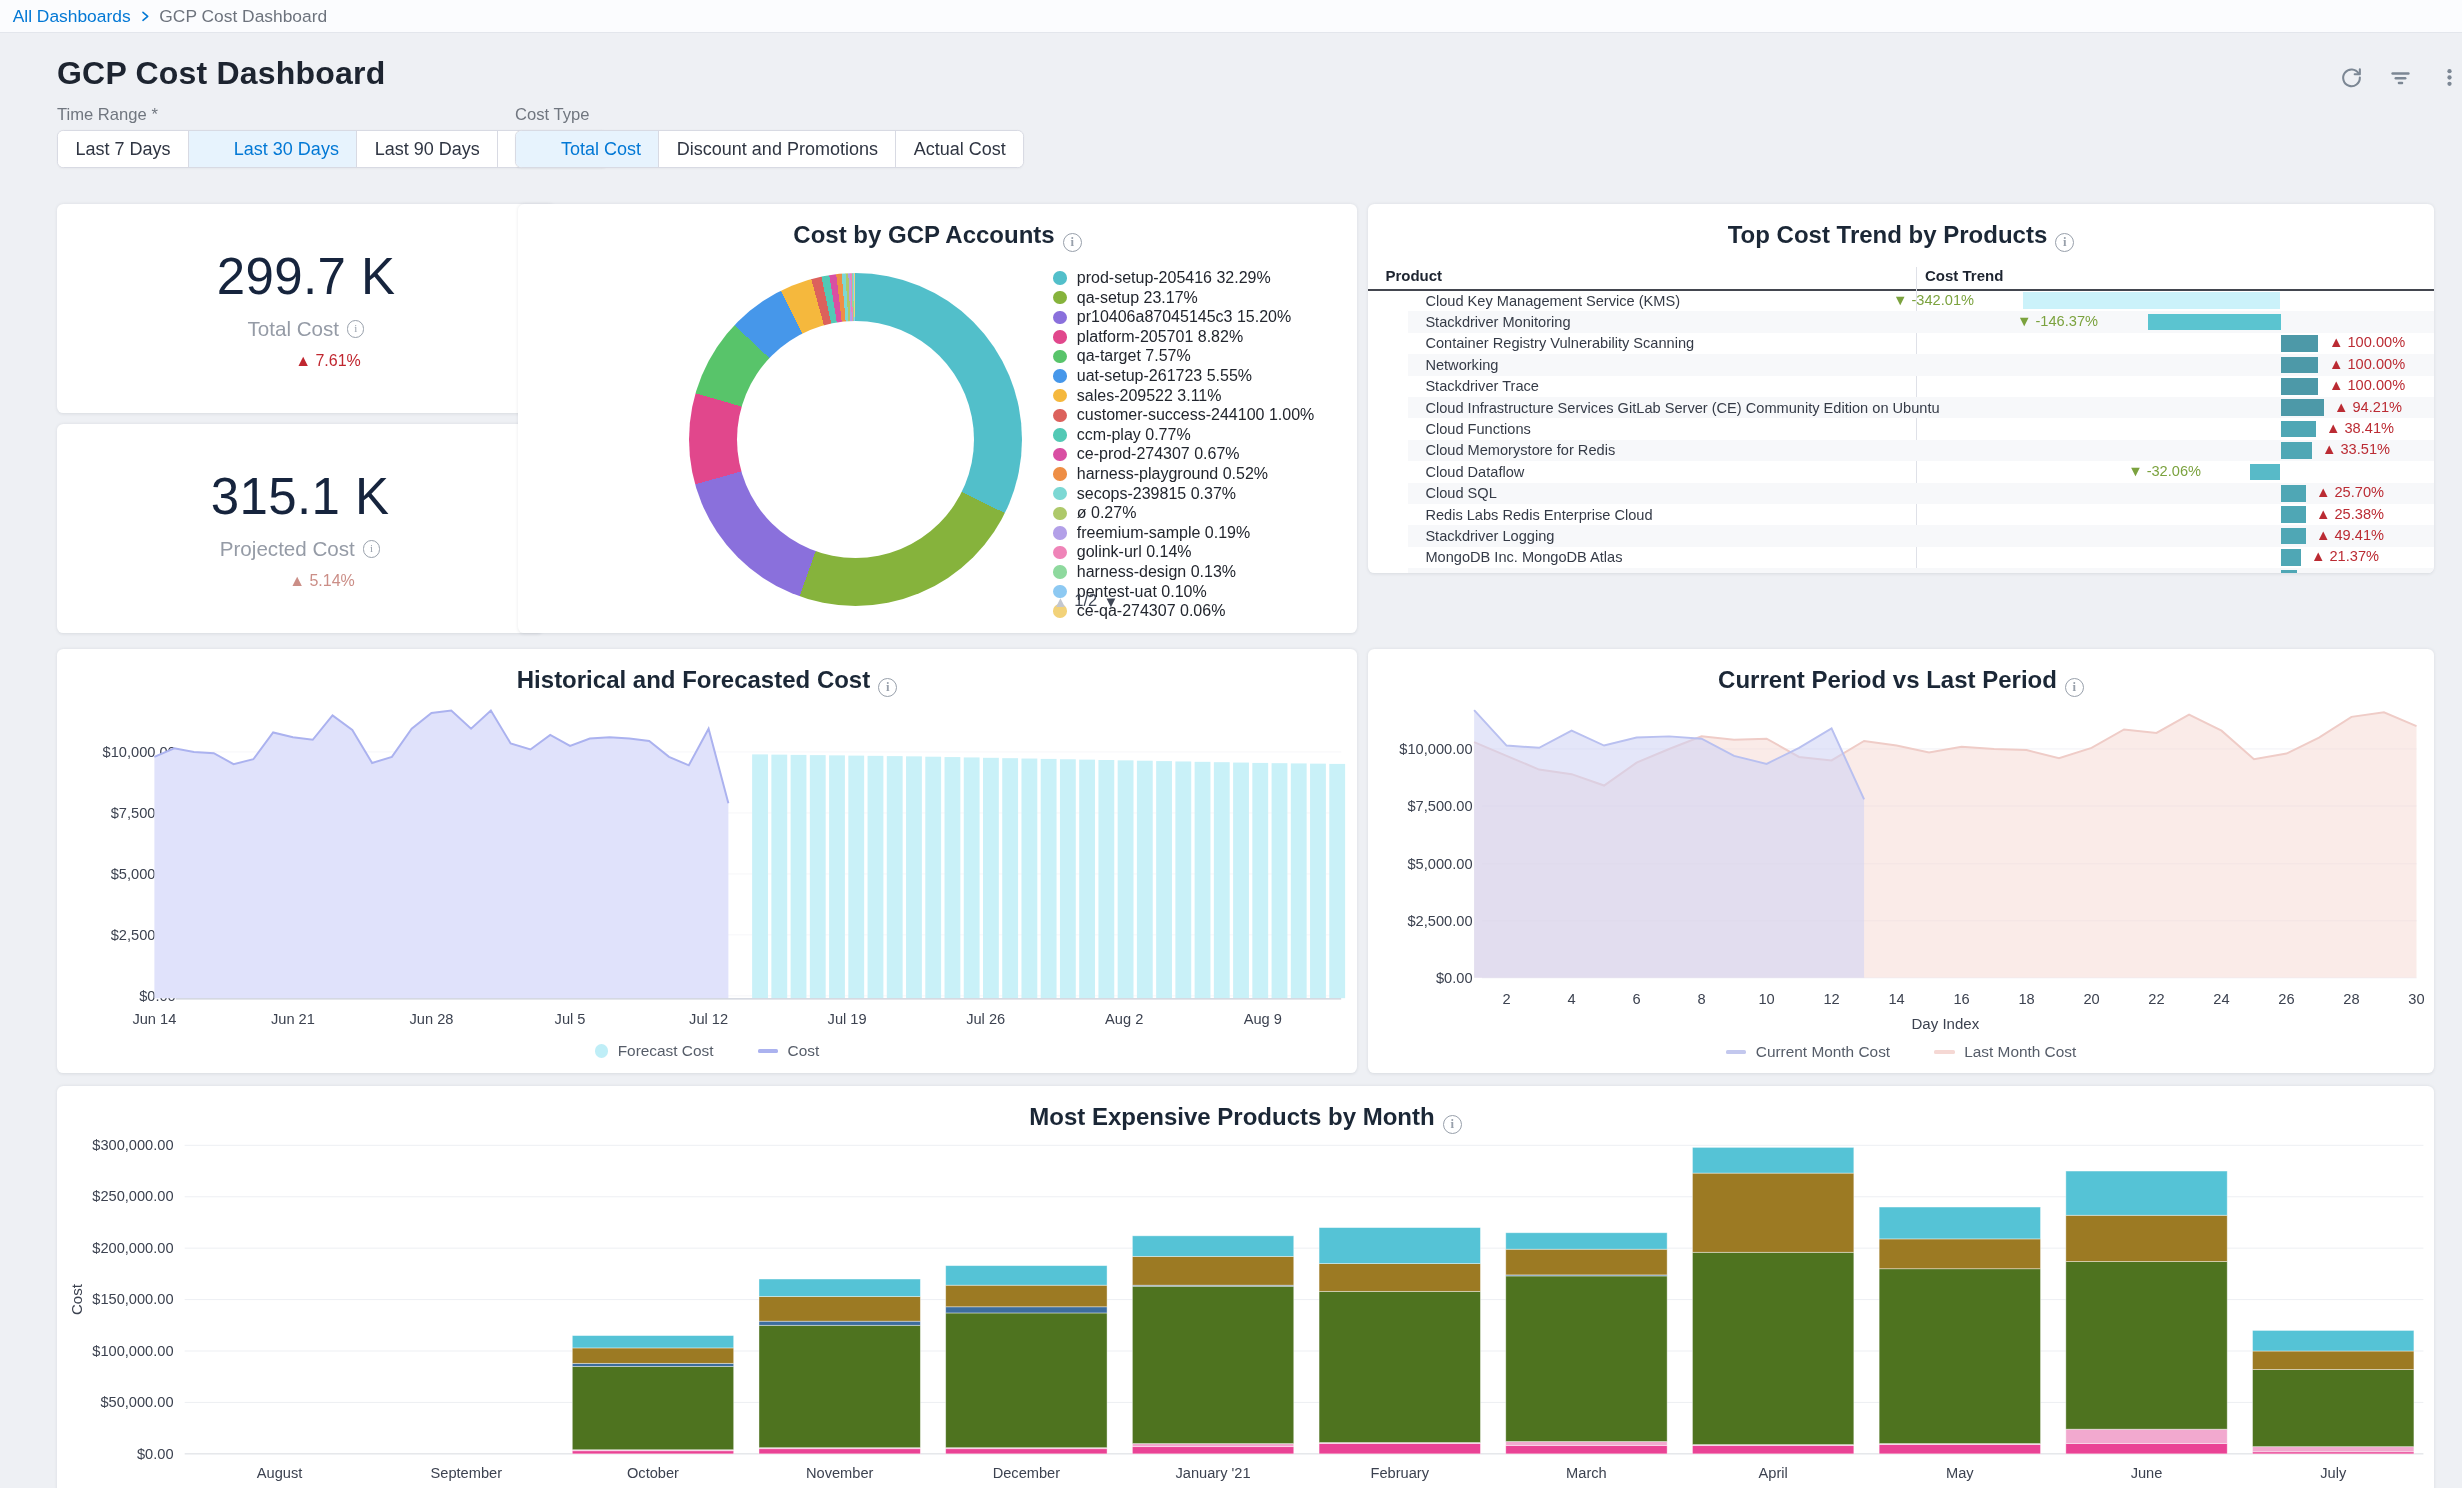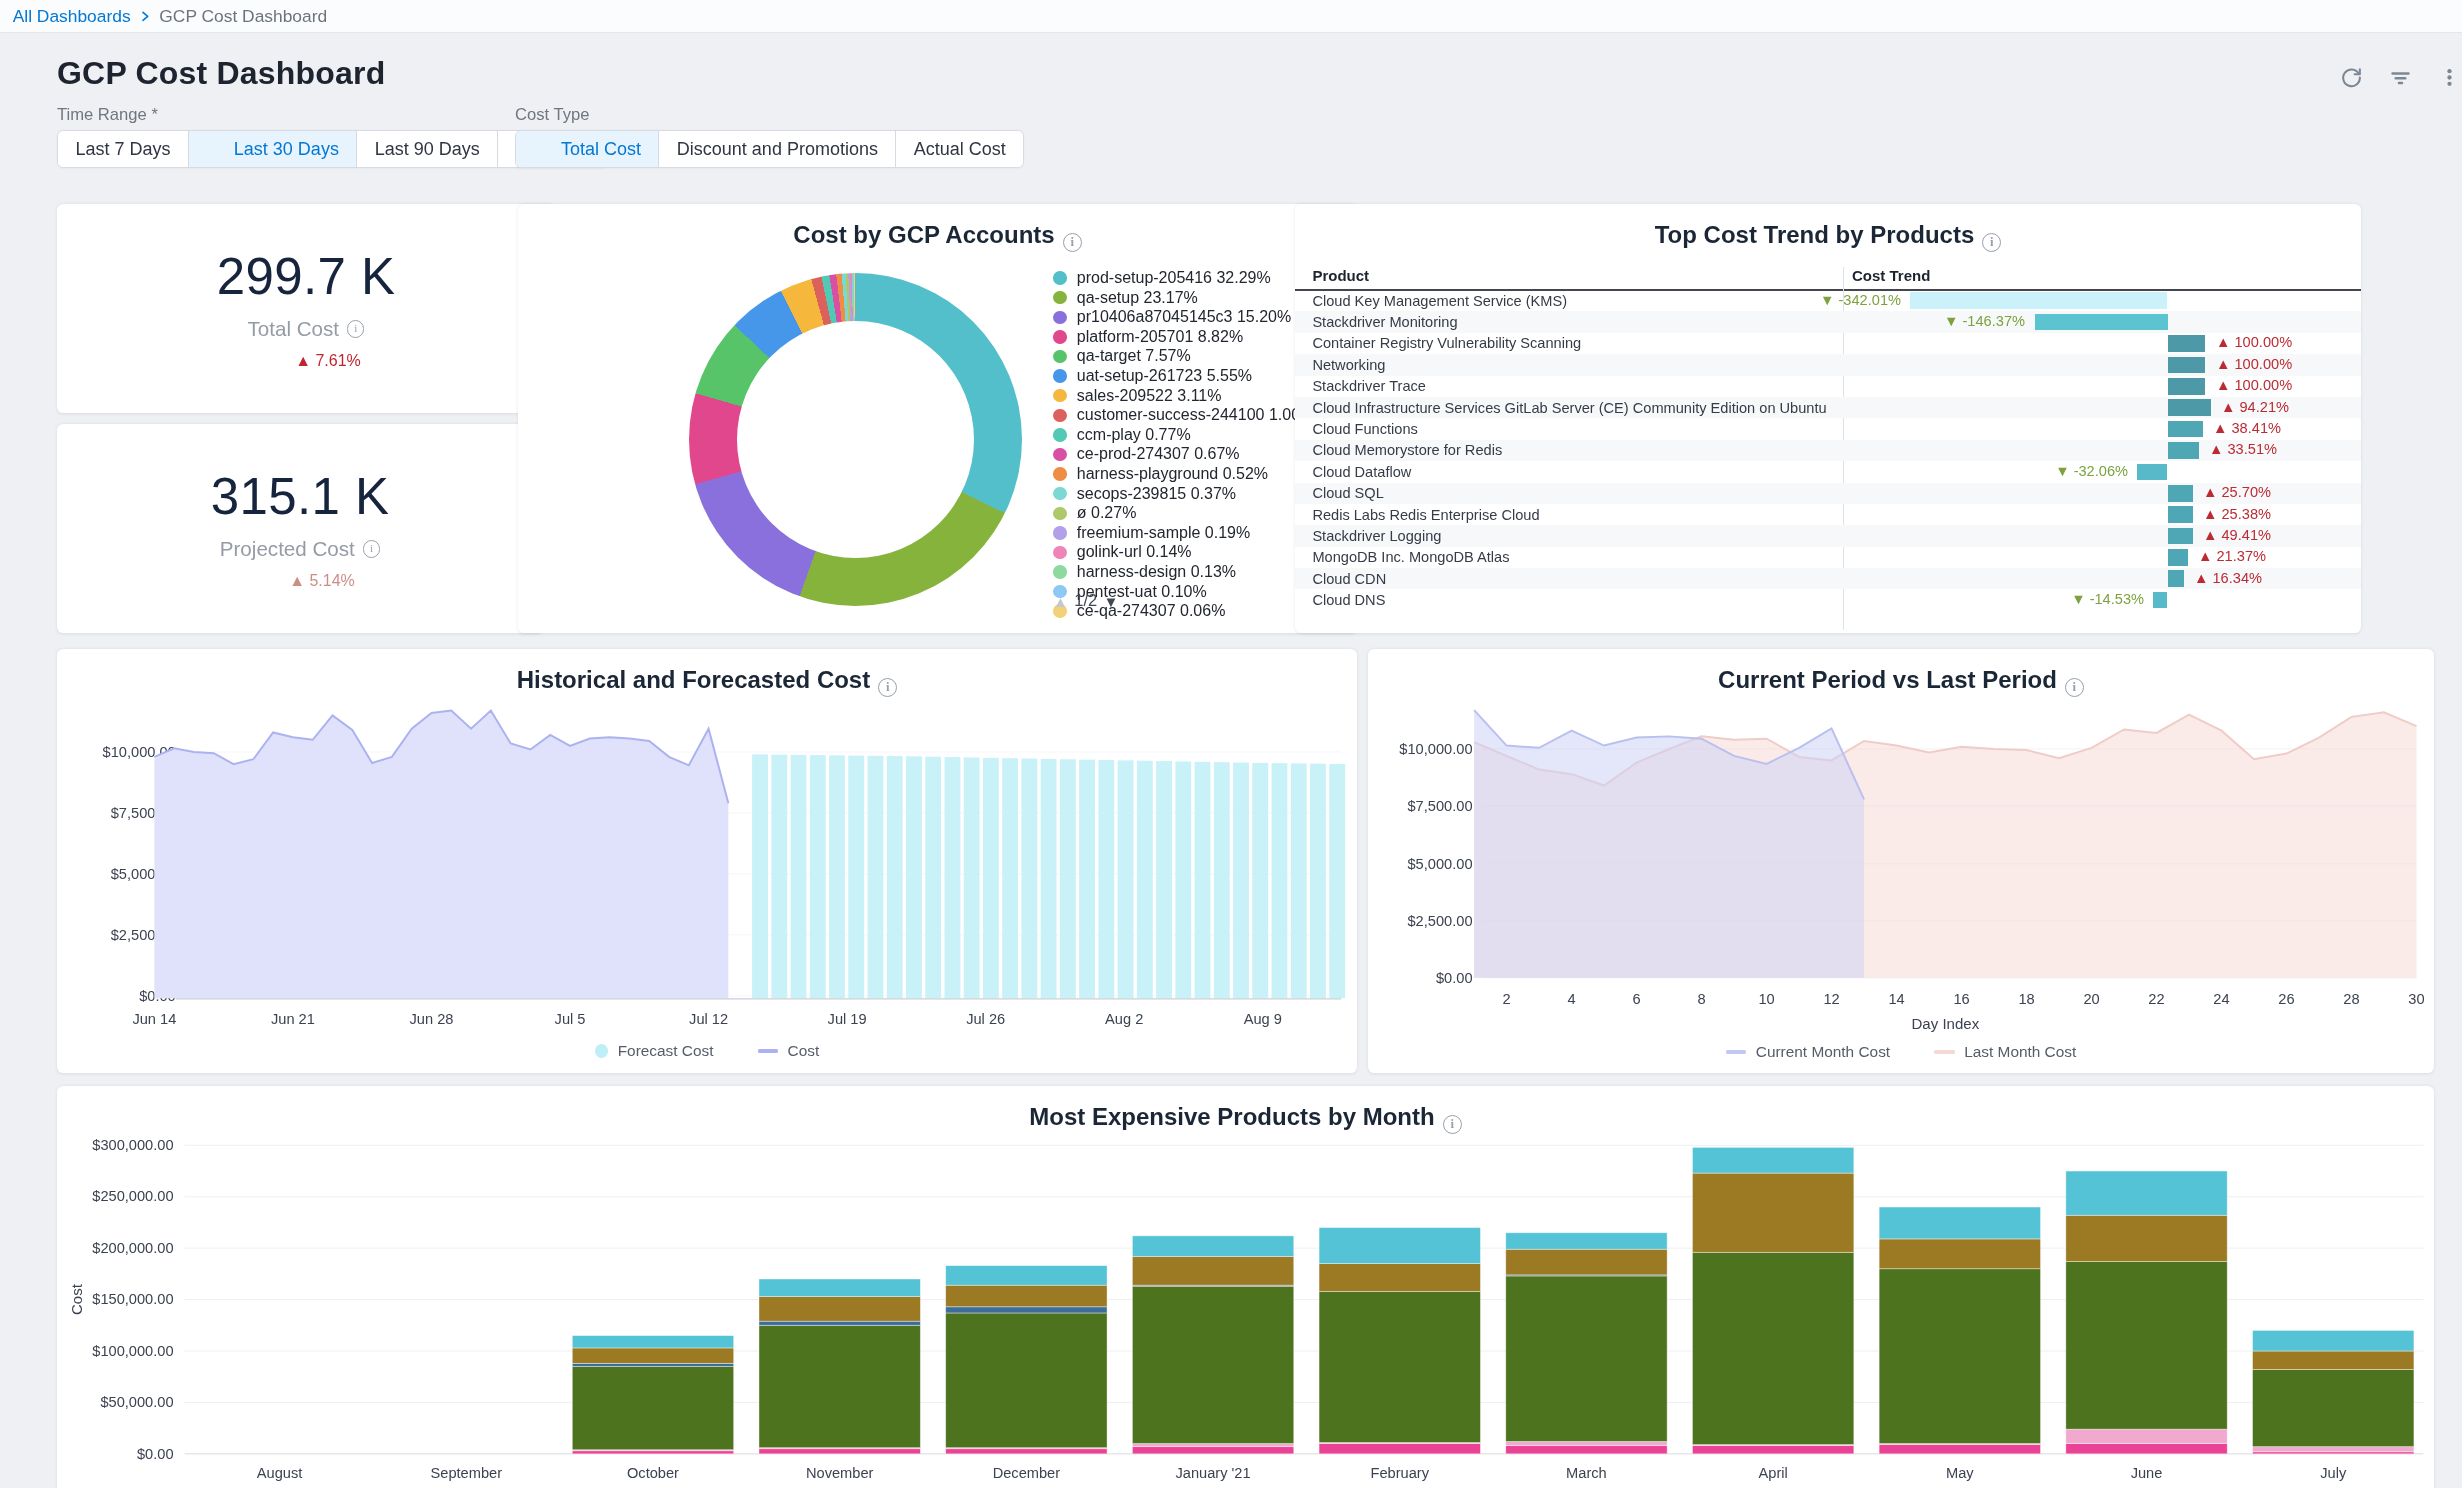--- a/index.html
+++ b/index.html
@@ -49,21 +49,21 @@
   .lg-dot { width:13.5px; height:13.5px; border-radius:50%; margin-right:10.3px; margin-top:2.4px; flex:none;}
   .donut-pager { position:absolute; left:535px; top:387px; display:flex; align-items:center; gap:6.3px;
     font-size:16.6px; color:#3f4654;}
   .pg-up { color:#c3c7cf; font-size:15px; cursor:pointer;}
   .pg-down { color:#3f4654; font-size:15px; cursor:pointer;}
 
   
   .tbl-head { position:absolute; top:63px; height:22px; font-size:15px; font-weight:700; color:#1d2430;}
   .tbl-divider { position:absolute; left:548px; top:63px; bottom:3.2px; width:0.8px; background:#dfe1e8;}
   .tbl-rows { position:absolute; left:0; right:0; top:86px;}
-  .t-row { position:relative; height:21.4px; display:flex; align-items:center;}
+  .t-row { position:relative; height:21.4px; display:flex; align-items:center;margin-left:40px;}
   .t-row.alt { background:#f7f8fa; }
   .t-prod { position:absolute; left:17.4px; width:515px; font-size:14.6px; color:#353b47; white-space:nowrap; overflow:hidden;}
   .t-bar { position:absolute; height:16.6px; top:2.4px;}
   .t-val { position:absolute; font-size:14.6px; white-space:nowrap; top:1.6px;}
   .t-val.down { color:#7ba23e; }
   .t-val.up { color:#bb2b33; }
   .tbl-headline { position:absolute; left:0; right:0; top:85px; height:1.6px; background:#43464f;}
 
   
   .chart-legend { position:absolute; left:0; right:0; display:flex; justify-content:center; gap:44px;
@@ -227,21 +227,21 @@
         <span>ce-qa-274307 0.06%</span>
       </div>
     </div>
   <div class="donut-pager">
     <span class="pg-up">▲</span>
     <span>1/2</span>
     <span class="pg-down">▼</span>
   </div>
 </div>
 
-<div class="card" style="left:1295px; top:204px; width:1066px; height:429px; overflow:hidden;">
+<div class="card" style="left:1368px; top:204px; width:1066px; height:369px; overflow:hidden;">
   <div class="card-title"><span>Top Cost Trend by Products</span><span class="ic-info"></span></div>
   <div class="tbl-head" style="left:17.4px;">Product</div>
   <div class="tbl-head" style="left:557px;">Cost Trend</div>
   <div class="tbl-headline"></div>
   <div class="tbl-divider"></div>
   <div class="tbl-rows" id="trend-rows">
       <div class="t-row">
         <div class="t-prod">Cloud Key Management Service (KMS)</div>
         <div class="t-bar" style="width: 257px; background: rgb(203, 242, 250); left: 615px;"></div>
         <div class="t-val down" style="right: 460px;">▼ -342.01%</div>

